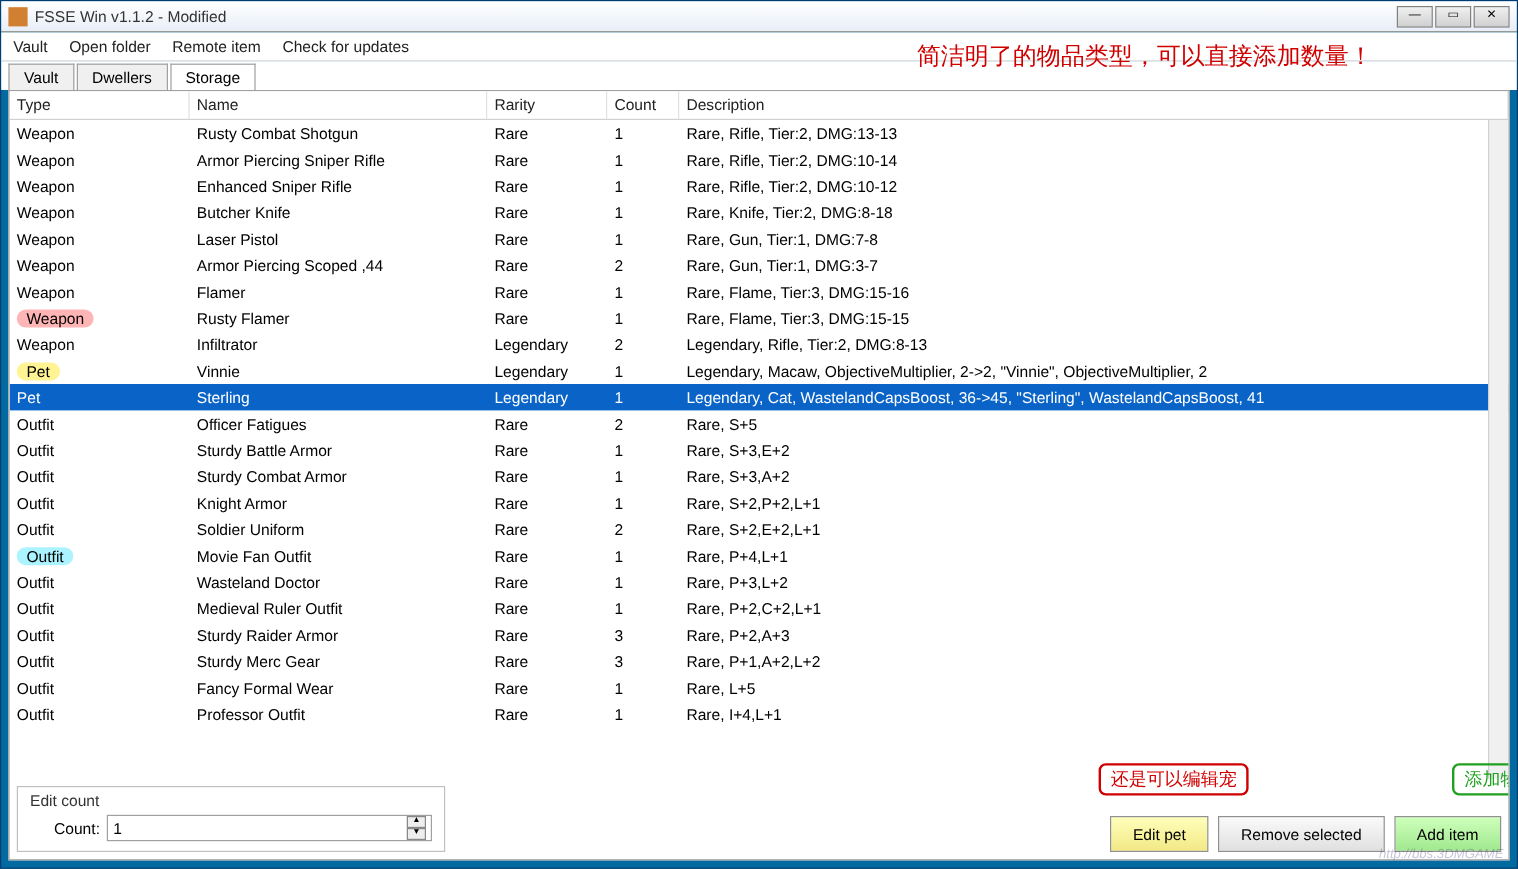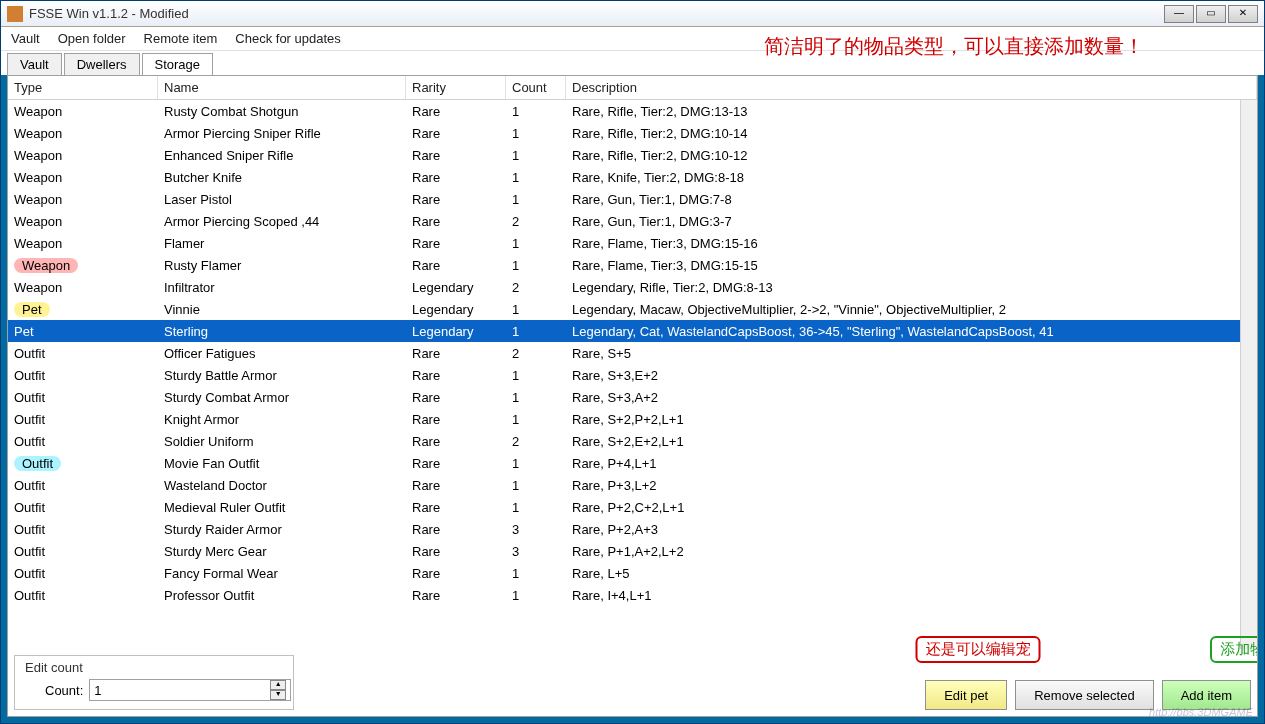--- a/index.html
+++ b/index.html
@@ -26,21 +26,21 @@
 .col-count { width: 60px; }
 .col-desc { flex: 1; }
 .table-body { overflow-y: scroll; height: 520px; }
 .tr { display: flex; height: 22px; align-items: center; cursor: pointer; }
 .tr.selected { background: #0a64c8; color: #fff; }
 .td { padding: 2px 6px; white-space: nowrap; overflow: hidden; }
 .highlight-pink { background: rgba(255,150,150,0.7); border-radius: 10px; padding: 0 8px; display: inline-block; }
 .highlight-yellow { background: rgba(255,240,120,0.8); border-radius: 8px; padding: 0 8px; display: inline-block; }
 .highlight-cyan { background: rgba(150,240,255,0.8); border-radius: 10px; padding: 0 8px; display: inline-block; }
 .bottom-panel { display: flex; padding: 6px; gap: 8px; align-items: flex-end; }
-.edit-group { border: 1px solid #c0c0c0; padding: 4px 10px 8px 10px; width: 280px; }
+.edit-group { border: 1px solid #c0c0c0; padding: 4px 10px 8px 10px; width: 357px; }
 .edit-group-title { font-size: 13px; color: #333; margin-bottom: 4px; }
 .count-row { display: flex; align-items: center; gap: 6px; margin-left: 20px; }
 .count-input { flex: 1; height: 22px; border: 1px solid #a0a0a0; padding: 0 4px; display: flex; align-items: center; }
 .count-input input { border: none; flex: 1; outline: none; font-size: 13px; }
 .spinner { width: 16px; display: flex; flex-direction: column; }
 .spinner-btn { height: 10px; border: 1px solid #888; background: #eee; font-size: 7px; line-height: 6px; text-align: center; cursor: pointer; }
 .spacer { flex: 1; position: relative; }
 .btn { height: 30px; padding: 0 18px; border: 1px solid #909090; background: linear-gradient(#fafafa,#e0e0e0); cursor: pointer; font-size: 13px; position: relative; }
 .btn.edit-pet { background: linear-gradient(rgba(255,255,180,0.9),rgba(240,230,120,0.9)); }
 .btn.add-item { background: linear-gradient(rgba(200,255,180,0.9),rgba(150,230,130,0.9)); }

